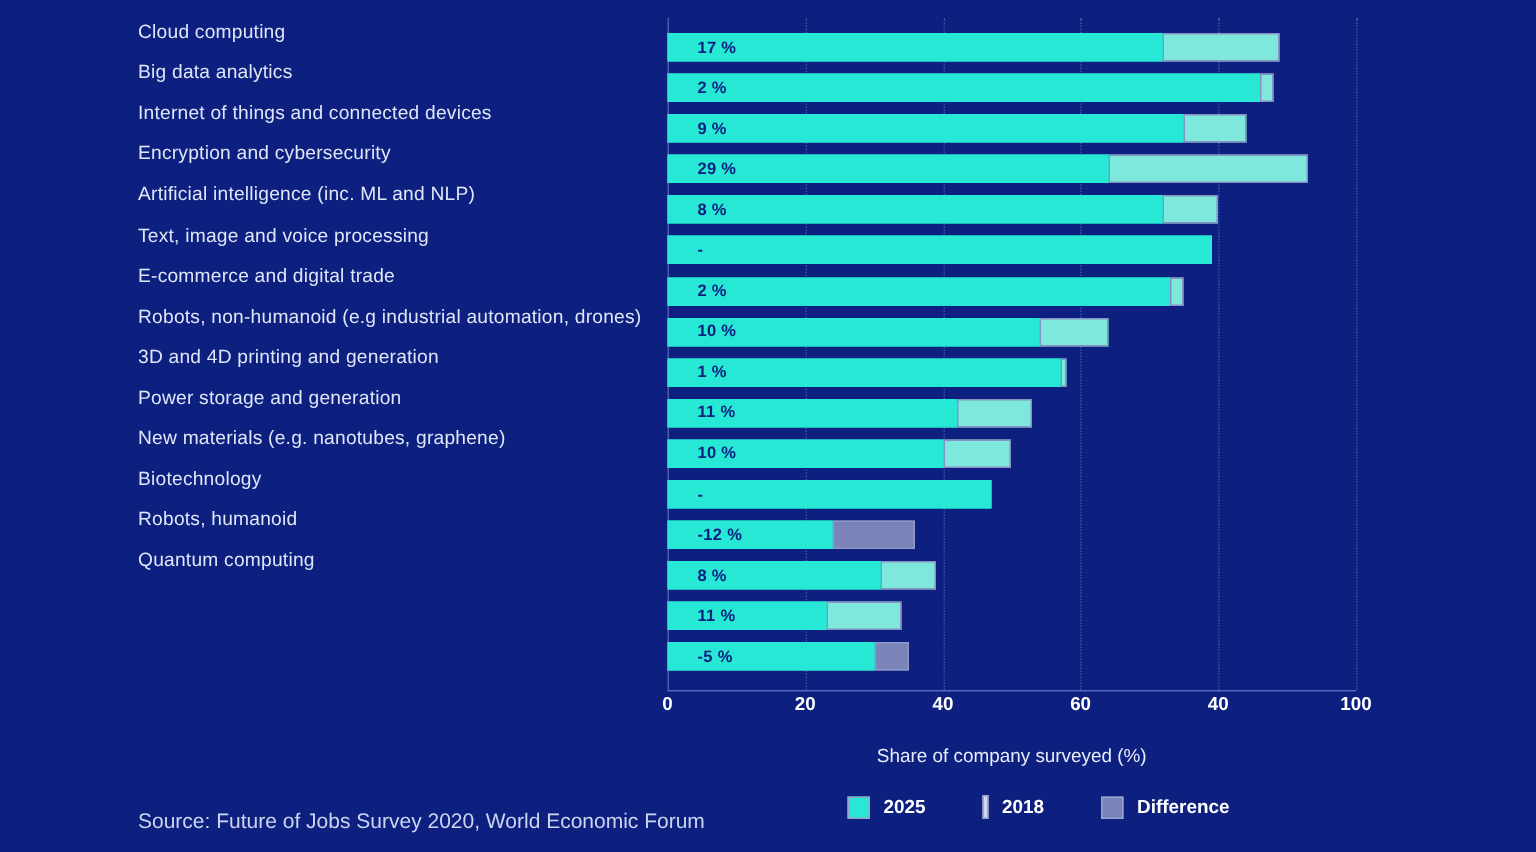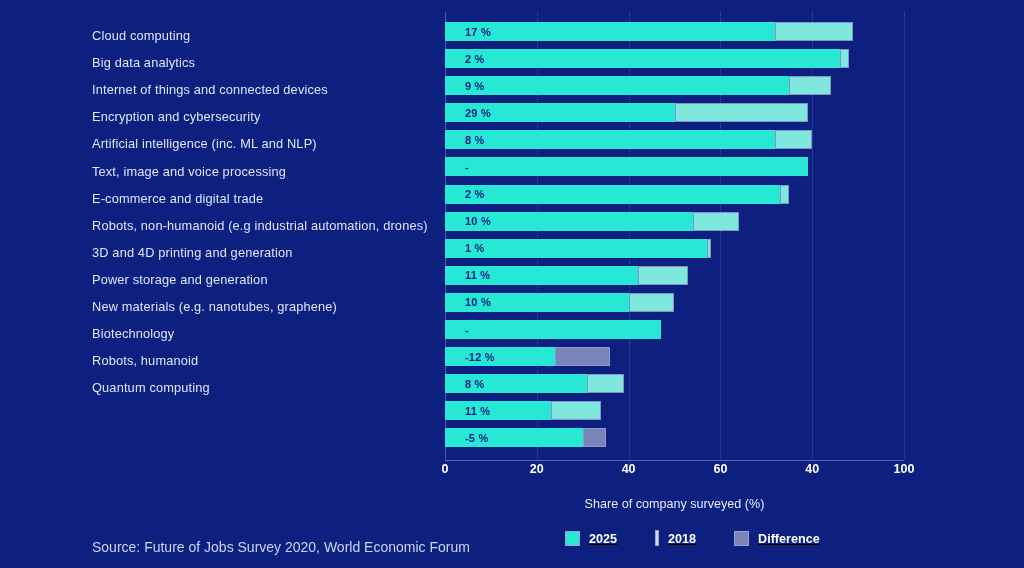--- a/index.html
+++ b/index.html
@@ -8,21 +8,21 @@
     background:#0d2080;
     font-family:"Liberation Sans", sans-serif;
     overflow:hidden;
     position:relative;
   }
   #chart-root{position:absolute;inset:0;}
 
   
   .labels{
     position:absolute;
-    left:0; top:22px;
+    left:0; top:7px;
     width:430px;
     text-align:right;
   }
   .label-row{
     height:27.1px;
     display:flex;
     align-items:center;
     justify-content:flex-start;
     padding-left:92px;
     box-sizing:border-box;
@@ -112,21 +112,21 @@
   }
 
   
   .legend{
     position:absolute;
     left:565px;top:530px;
     display:flex;
     align-items:center;
     gap:38px;
   }
-  .legend-item{display:flex;align-items:flex-end;gap:9px;text-decoration:underline;}
+  .legend-item{display:flex;align-items:center;gap:9px;}
   .legend-item span{color:#ffffff;font-size:12.6px;font-weight:bold;}
   .sw{width:15px;height:15px;box-sizing:border-box;}
   .sw-2025{background:#27e8d4;border:1px solid #9aa3d0;}
   .sw-2018{background:#cfd8f0;border:1px solid #9aa3d0;width:4px;height:16px;}
   .sw-diff{background:#7b84b8;border:1px solid #9aa3d0;}
 
   
   .source{
     position:absolute;
     left:92px;top:539px;
@@ -213,21 +213,21 @@
         <div class="bar-row">
           <div class="bar-wrap">
             <div class="seg-base" style="width: 344.25px;">
               <div class="val">9 %</div>
             </div>
             <div class="seg-diff" style="width: 41.31px;"></div>
           </div>
         </div>
         <div class="bar-row">
           <div class="bar-wrap">
-            <div class="seg-base" style="width: 230px;">
+            <div class="seg-base" style="width: 294px;">
               <div class="val">29 %</div>
             </div>
             <div class="seg-diff" style="width: 133.11px;"></div>
           </div>
         </div>
         <div class="bar-row">
           <div class="bar-wrap">
             <div class="seg-base" style="width: 330.48px;">
               <div class="val">8 %</div>
             </div>

